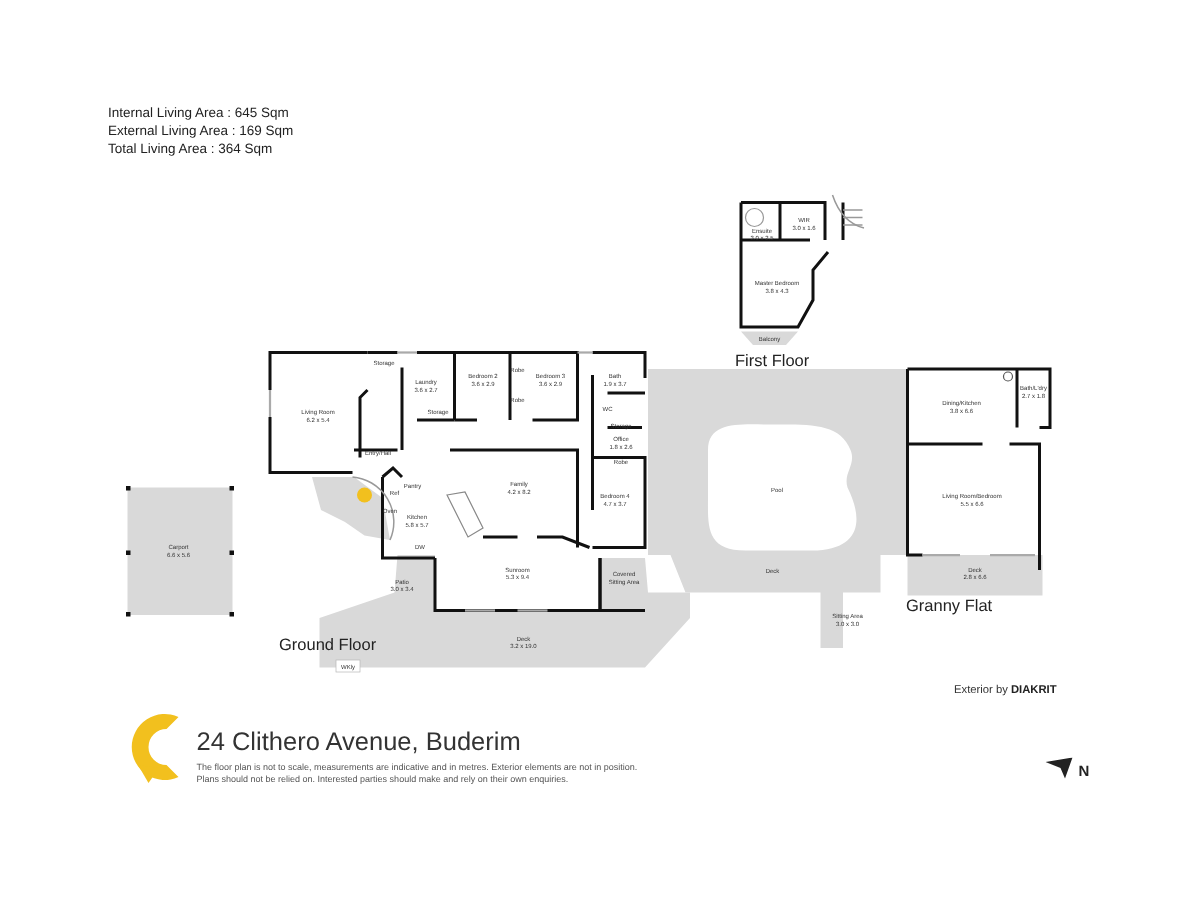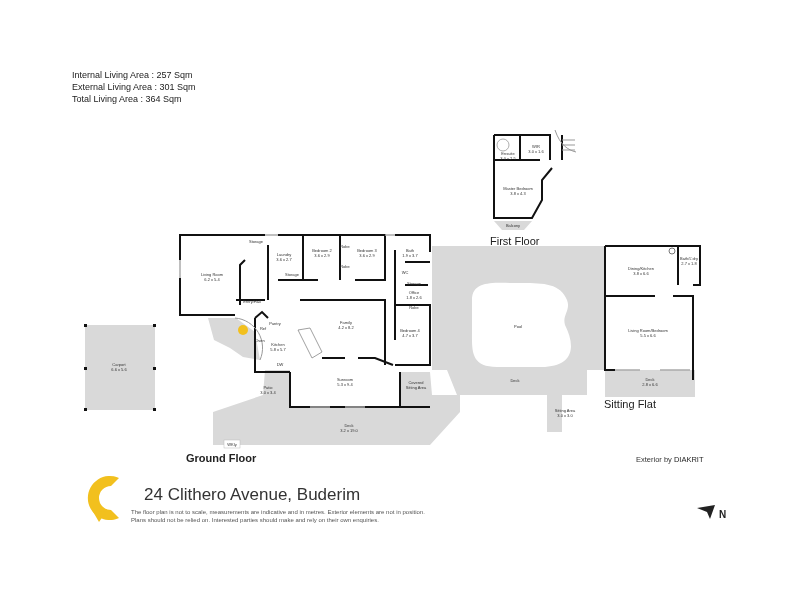--- a/index.html
+++ b/index.html
@@ -2,33 +2,33 @@
 <html><head>
 <meta charset="utf-8">
 <style>
   html, body { margin: 0; padding: 0; background: #ffffff; }
   body { width: 800px; height: 600px; position: relative; overflow: hidden; font-family: "Liberation Sans", sans-serif; }
   .stats { position: absolute; left: 72px; top: 69px; font-size: 9px; line-height: 12px; color: #222; }
   .stats div { white-space: nowrap; }
   svg.plan { position: absolute; left: 0; top: 0; }
   .lbl { font-family: "Liberation Sans", sans-serif; fill: #333; text-anchor: middle; }
   .floor-label { position: absolute; font-size: 11px; color: #222; white-space: nowrap; }
-  .footer-title { position: absolute; left: 144px; top: 485px; font-size: 17px; color: #333; white-space: nowrap; }
+  .footer-title { position: absolute; left: 131px; top: 485px; font-size: 17px; color: #333; white-space: nowrap; }
   .footer-note { position: absolute; left: 131px; top: 508px; font-size: 6px; line-height: 8px; color: #555; white-space: nowrap; }
   .produced { position: absolute; left: 636px; top: 455px; font-size: 7.5px; color: #333; white-space: nowrap; }
-  .produced b { font-weight: normal; color: #222; }
+  .produced b { font-weight: bold; color: #222; }
   .north { position: absolute; left: 697px; top: 505px; }
   .north-letter { position: absolute; left: 719px; top: 509px; font-size: 10px; font-weight: bold; color: #222; }
 </style>
 </head>
 <body>
 
 <div class="stats">
-  <div>Internal Living Area : 257 Sqm</div>
-  <div>External Living Area : 301 Sqm</div>
+  <div>Internal Living Area : 645 Sqm</div>
+  <div>External Living Area : 169 Sqm</div>
   <div>Total Living Area : 364 Sqm</div>
 </div>
 
 <svg class="plan" width="800" height="600" viewBox="0 0 800 600">
 
   <g fill="#d9d9d9" stroke="none">
 
     <rect x="85" y="325" width="70" height="85"></rect>
 
     <polygon points="213,412 263,395 265,370 290,370 290,407 400,407 400,372 430,372 432,395 460,395 460,412 430,445 213,445"></polygon>
@@ -201,22 +201,22 @@
     <text x="650" y="386">2.8 x 6.6</text>
   </g>
 
   <g>
     <path d="M119,478 A22,22 0 1 0 119,518 L111,510 A12,12 0 1 1 111,486 Z" fill="#f2c01e"></path>
     <path d="M92,510 L99,522 L106,512 Z" fill="#f2c01e"></path>
   </g>
 </svg>
 
 <div class="floor-label" style="left:490px; top:235px;">First Floor</div>
-<div class="floor-label" style="left:186px; top:452px;font-weight:bold;">Ground Floor</div>
-<div class="floor-label" style="left:604px; top:398px;">Sitting Flat</div>
+<div class="floor-label" style="left:186px; top:424px;">Ground Floor</div>
+<div class="floor-label" style="left:604px; top:398px;">Granny Flat</div>
 
 <div class="footer-title">24 Clithero Avenue, Buderim</div>
 <div class="footer-note">
   <div>The floor plan is not to scale, measurements are indicative and in metres. Exterior elements are not in position.</div>
   <div>Plans should not be relied on. Interested parties should make and rely on their own enquiries.</div>
 </div>
 
 <div class="produced">
   <span>Exterior by </span><b>DIAKRIT</b>
 </div>

